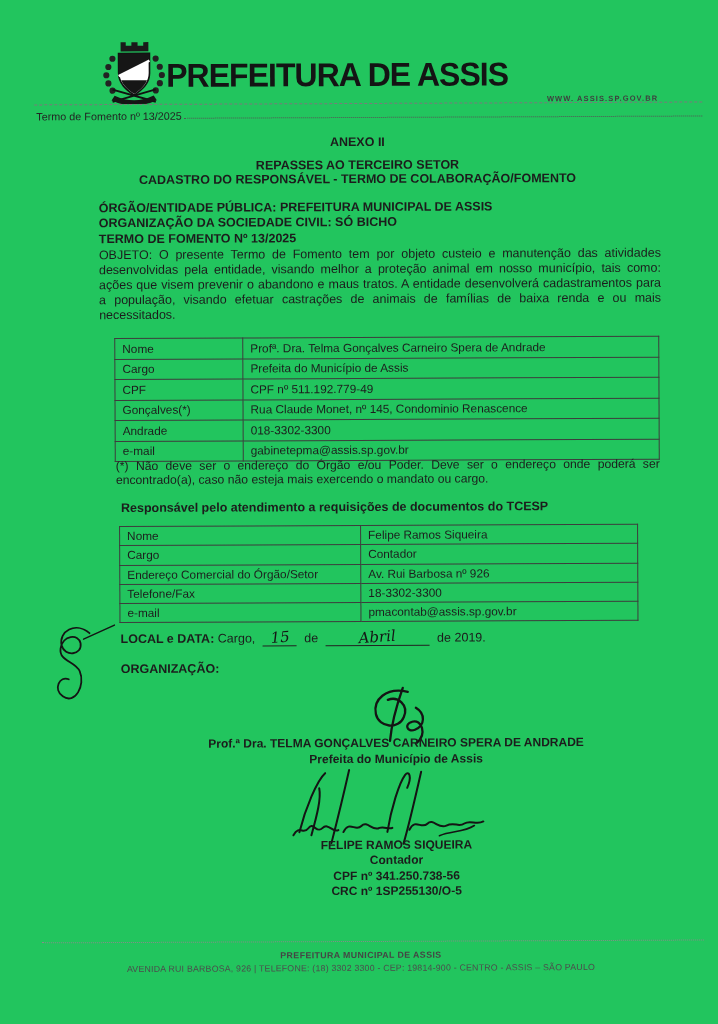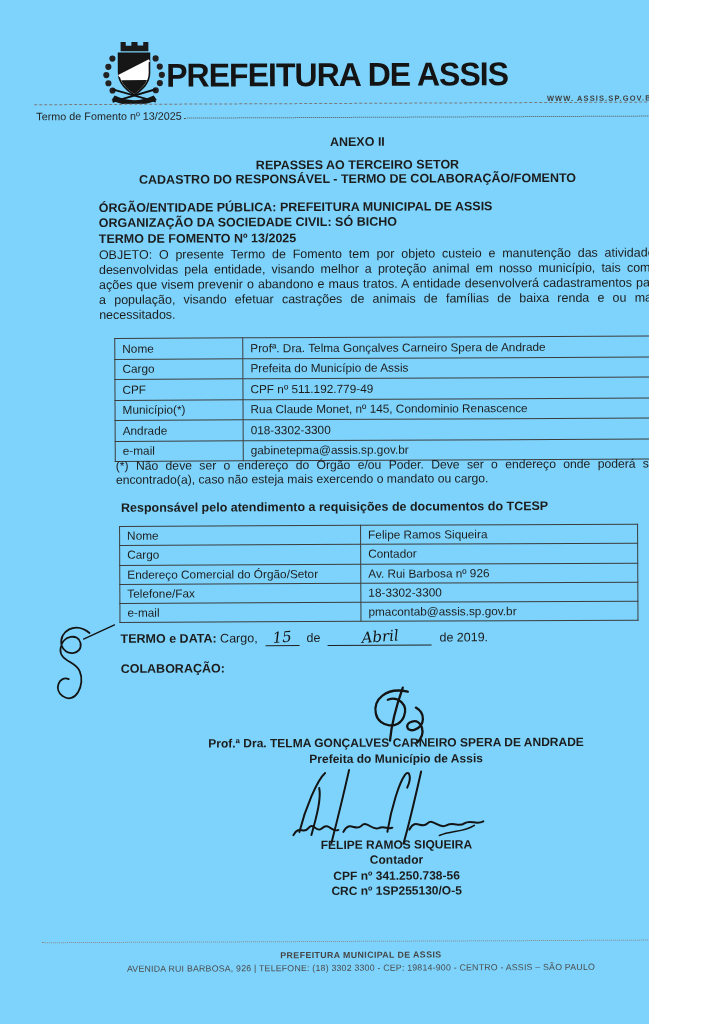--- a/index.html
+++ b/index.html
@@ -1,17 +1,17 @@
 <!DOCTYPE html>
 <html><head>
 <meta charset="utf-8">
 <style>
   html,body { margin:0; padding:0; background:#ffffff; }
   .page {
-    position:relative; width:649px; height:1024px; background:#7dd3fc;
+    position:relative; width:718px; height:1024px; background:#22c55e;
     font-family:"Liberation Sans", sans-serif; color:#1c1c1c; overflow:hidden;
   }
   .sheet { position:absolute; inset:0; transform:rotate(-0.25deg); }
 
   
   .logo { position:absolute; left:100px; top:37px; width:72px; height:66px; }
   .brand {
     position:absolute; left:168px; top:56px; font-size:33px; font-weight:bold;
     letter-spacing:-1px; white-space:nowrap; transform:scaleX(.97); transform-origin:left top;
     color:#141414;
@@ -141,21 +141,21 @@
       </tr>
       <tr>
         <td class="c1">Cargo</td>
         <td>Prefeita do Município de Assis</td>
       </tr>
       <tr>
         <td class="c1">CPF</td>
         <td>CPF nº 511.192.779-49</td>
       </tr>
       <tr>
-        <td class="c1">Município(*)</td>
+        <td class="c1">Gonçalves(*)</td>
         <td>Rua Claude Monet, nº 145, Condominio Renascence</td>
       </tr>
       <tr>
         <td class="c1">Andrade</td>
         <td>018-3302-3300</td>
       </tr>
       <tr>
         <td class="c1">e-mail</td>
         <td>gabinetepma@assis.sp.gov.br</td>
       </tr>
@@ -190,24 +190,24 @@
       </tr>
     </tbody>
       </table>
 
     <svg class="scribble" viewBox="0 0 70 100">
       <path class="ink" stroke-width="1.8" d="M44,16 C30,4 13,14 16,28 C19,40 37,38 35,26 C33,16 17,18 15,31 C13,44 30,44 34,54 C40,68 29,88 17,79 C7,72 14,58 23,62"></path>
       <path class="ink" stroke-width="1.4" d="M38,22 L69,8"></path>
     </svg>
 
     <div class="local-data">
-      <span class="lbl">TERMO e DATA:</span><span> Cargo, </span><span class="blank blank-day"><span class="handwrite">15</span></span><span> de </span><span class="blank blank-month"><span class="handwrite">Abril</span></span><span> de 2019.</span>
-    </div>
-
-    <div class="responsavel">COLABORAÇÃO:</div>
+      <span class="lbl">LOCAL e DATA:</span><span> Cargo, </span><span class="blank blank-day"><span class="handwrite">15</span></span><span> de </span><span class="blank blank-month"><span class="handwrite">Abril</span></span><span> de 2019.</span>
+    </div>
+
+    <div class="responsavel">ORGANIZAÇÃO:</div>
 
     <svg class="sig1" viewBox="0 0 100 58">
       <path class="ink" stroke-width="2.3" d="M62,6 C40,1 27,14 30,28 C33,42 53,44 58,31 C63,19 52,10 42,14"></path>
       <path class="ink" stroke-width="2.3" d="M57,2 C52,16 46,34 44,55"></path>
       <path class="ink" stroke-width="2.3" d="M70,22 C80,28 79,40 69,44 C61,47 58,38 66,36 C76,33 81,48 71,57"></path>
     </svg>
     <div class="signer1">
       <div>Prof.ª Dra. TELMA GONÇALVES CARNEIRO SPERA DE ANDRADE</div>
       <div>Prefeita do Município de Assis</div>
     </div>

